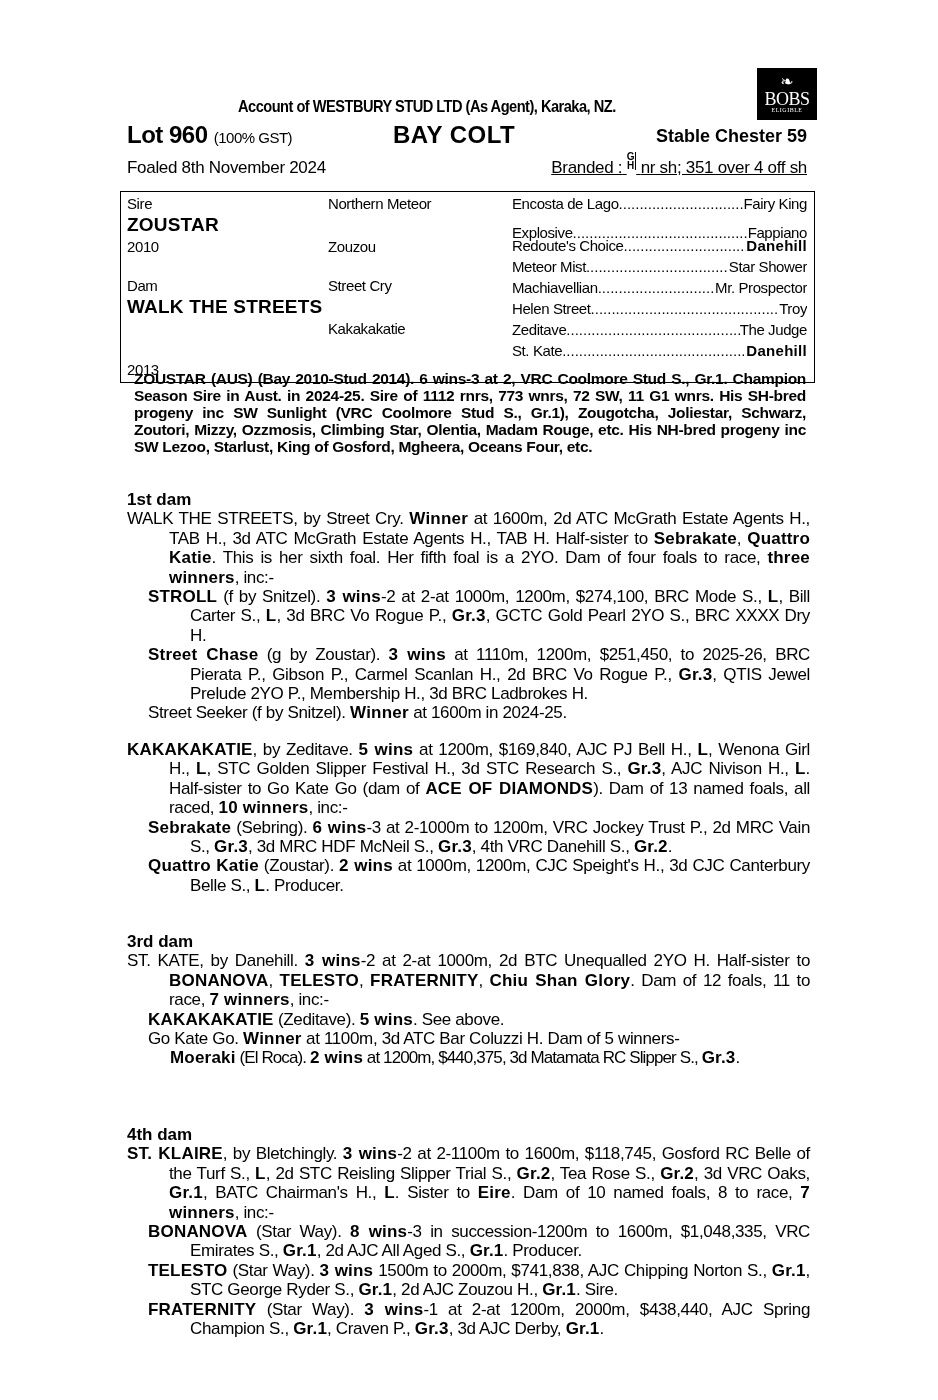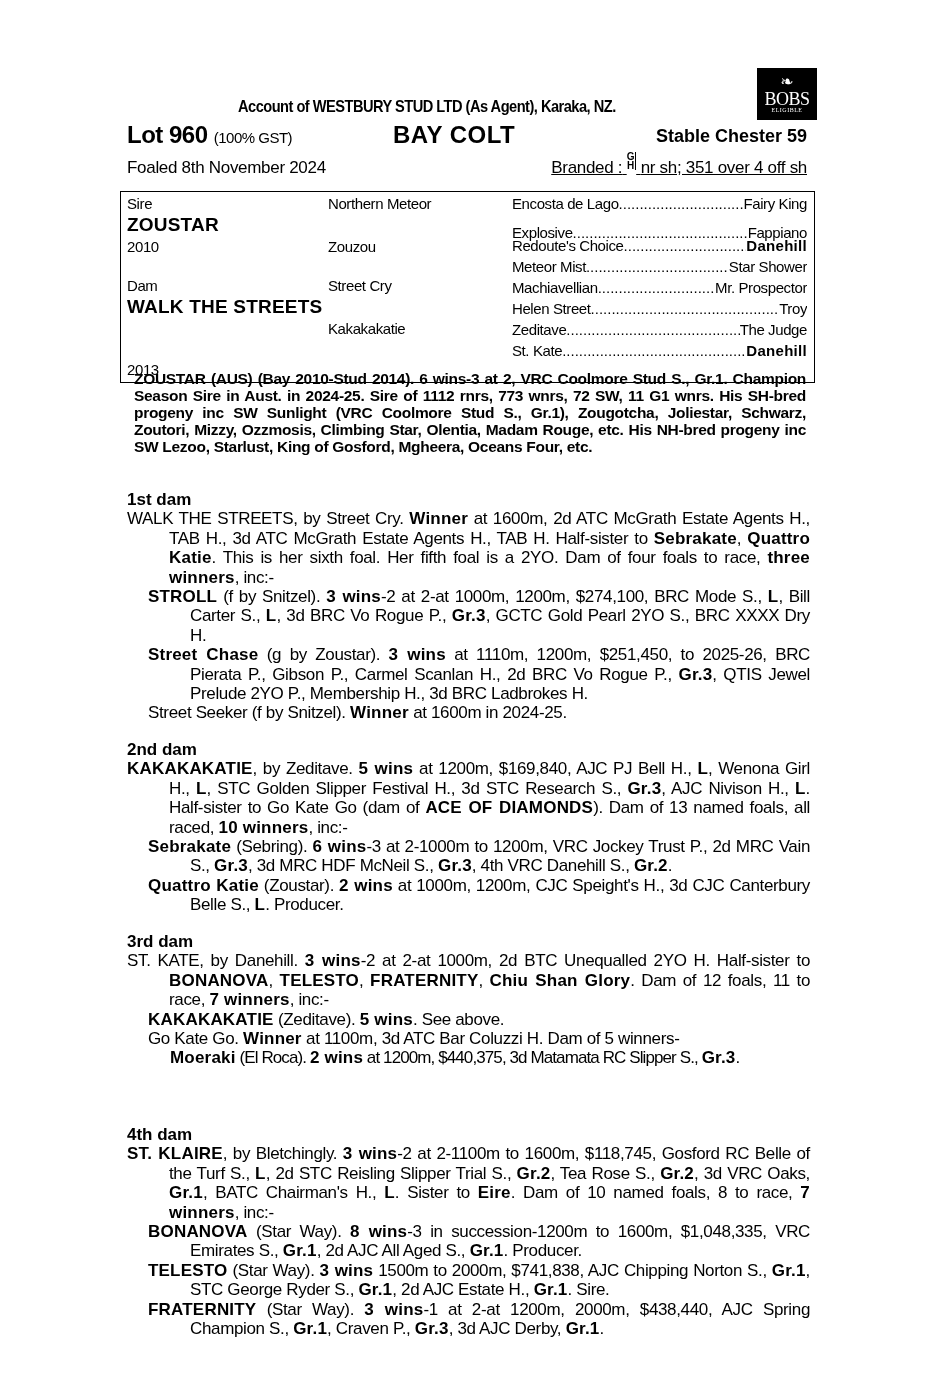--- a/index.html
+++ b/index.html
@@ -120,31 +120,30 @@
 <div id="sire-summary">ZOUSTAR (AUS) (Bay 2010-Stud 2014). 6 wins-3 at 2, VRC Coolmore Stud S., Gr.1. Champion Season Sire in Aust. in 2024-25. Sire of 1112 rnrs, 773 wnrs, 72 SW, 11 G1 wnrs. His SH-bred progeny inc SW Sunlight (VRC Coolmore Stud S., Gr.1), Zougotcha, Joliestar, Schwarz, Zoutori, Mizzy, Ozzmosis, Climbing Star, Olentia, Madam Rouge, etc. His NH-bred progeny inc SW Lezoo, Starlust, King of Gosford, Mgheera, Oceans Four, etc.</div>
 
 <div class="section" style="top:490px;">
     <div class="sec-title">1st dam</div>
     <div class="p0"><span>WALK THE STREETS, by Street Cry. </span><span class="b">Winner</span><span> at 1600m, 2d ATC McGrath Estate Agents H., TAB H., 3d ATC McGrath Estate Agents H., TAB H. Half-sister to </span><span class="b">Sebrakate</span><span>, </span><span class="b">Quattro Katie</span><span>. This is her sixth foal. Her fifth foal is a 2YO. Dam of four foals to race, </span><span class="b">three winners</span><span>, inc:-</span></div>
     <div class="p1"><span class="b">STROLL</span><span> (f by Snitzel). </span><span class="b">3 wins</span><span>-2 at 2-at 1000m, 1200m, $274,100, BRC Mode S., </span><span class="b">L</span><span>, Bill Carter S., </span><span class="b">L</span><span>, 3d BRC Vo Rogue P., </span><span class="b">Gr.3</span><span>, GCTC Gold Pearl 2YO S., BRC XXXX Dry H.</span></div>
     <div class="p1"><span class="b">Street Chase</span><span> (g by Zoustar). </span><span class="b">3 wins</span><span> at 1110m, 1200m, $251,450, to 2025-26, BRC Pierata P., Gibson P., Carmel Scanlan H., 2d BRC Vo Rogue P., </span><span class="b">Gr.3</span><span>, QTIS Jewel Prelude 2YO P., Membership H., 3d BRC Ladbrokes H.</span></div>
     <div class="p1"><span>Street Seeker (f by Snitzel). </span><span class="b">Winner</span><span> at 1600m in 2024-25.</span></div>
   </div>
 <div class="section" style="top:740px;">
-    <div class="sec-title">2nd dam</div>
     <div class="p0"><span class="b">KAKAKAKATIE</span><span>, by Zeditave. </span><span class="b">5 wins</span><span> at 1200m, $169,840, AJC PJ Bell H., </span><span class="b">L</span><span>, Wenona Girl H., </span><span class="b">L</span><span>, STC Golden Slipper Festival H., 3d STC Research S., </span><span class="b">Gr.3</span><span>, AJC Nivison H., </span><span class="b">L</span><span>. Half-sister to Go Kate Go (dam of </span><span class="b">ACE OF DIAMONDS</span><span>). Dam of 13 named foals, all raced, </span><span class="b">10 winners</span><span>, inc:-</span></div>
     <div class="p1"><span class="b">Sebrakate</span><span> (Sebring). </span><span class="b">6 wins</span><span>-3 at 2-1000m to 1200m, VRC Jockey Trust P., 2d MRC Vain S., </span><span class="b">Gr.3</span><span>, 3d MRC HDF McNeil S., </span><span class="b">Gr.3</span><span>, 4th VRC Danehill S., </span><span class="b">Gr.2</span><span>.</span></div>
     <div class="p1"><span class="b">Quattro Katie</span><span> (Zoustar). </span><span class="b">2 wins</span><span> at 1000m, 1200m, CJC Speight's H., 3d CJC Canterbury Belle S., </span><span class="b">L</span><span>. Producer.</span></div>
   </div>
 <div class="section" style="top:932px;">
     <div class="sec-title">3rd dam</div>
     <div class="p0"><span>ST. KATE, by Danehill. </span><span class="b">3 wins</span><span>-2 at 2-at 1000m, 2d BTC Unequalled 2YO H. Half-sister to </span><span class="b">BONANOVA</span><span>, </span><span class="b">TELESTO</span><span>, </span><span class="b">FRATERNITY</span><span>, </span><span class="b">Chiu Shan Glory</span><span>. Dam of 12 foals, 11 to race, </span><span class="b">7 winners</span><span>, inc:-</span></div>
     <div class="p1"><span class="b">KAKAKAKATIE</span><span> (Zeditave). </span><span class="b">5 wins</span><span>. See above.</span></div>
     <div class="p1"><span>Go Kate Go. </span><span class="b">Winner</span><span> at 1100m, 3d ATC Bar Coluzzi H. Dam of 5 winners-</span></div>
     <div class="p2 compressed"><span class="b">Moeraki</span><span> (El Roca). </span><span class="b">2 wins</span><span> at 1200m, $440,375, 3d Matamata RC Slipper S., </span><span class="b">Gr.3</span><span>.</span></div>
   </div>
 <div class="section" style="top:1125px;">
     <div class="sec-title">4th dam</div>
     <div class="p0"><span class="b">ST. KLAIRE</span><span>, by Bletchingly. </span><span class="b">3 wins</span><span>-2 at 2-1100m to 1600m, $118,745, Gosford RC Belle of the Turf S., </span><span class="b">L</span><span>, 2d STC Reisling Slipper Trial S., </span><span class="b">Gr.2</span><span>, Tea Rose S., </span><span class="b">Gr.2</span><span>, 3d VRC Oaks, </span><span class="b">Gr.1</span><span>, BATC Chairman's H., </span><span class="b">L</span><span>. Sister to </span><span class="b">Eire</span><span>. Dam of 10 named foals, 8 to race, </span><span class="b">7 winners</span><span>, inc:-</span></div>
     <div class="p1"><span class="b">BONANOVA</span><span> (Star Way). </span><span class="b">8 wins</span><span>-3 in succession-1200m to 1600m, $1,048,335, VRC Emirates S., </span><span class="b">Gr.1</span><span>, 2d AJC All Aged S., </span><span class="b">Gr.1</span><span>. Producer.</span></div>
-    <div class="p1"><span class="b">TELESTO</span><span> (Star Way). </span><span class="b">3 wins</span><span> 1500m to 2000m, $741,838, AJC Chipping Norton S., </span><span class="b">Gr.1</span><span>, STC George Ryder S., </span><span class="b">Gr.1</span><span>, 2d AJC Estate H., </span><span class="b">Gr.1</span><span>. Sire.</span></div>
+    <div class="p1"><span class="b">TELESTO</span><span> (Star Way). </span><span class="b">3 wins</span><span> 1500m to 2000m, $741,838, AJC Chipping Norton S., </span><span class="b">Gr.1</span><span>, STC George Ryder S., </span><span class="b">Gr.1</span><span>, 2d AJC Zouzou H., </span><span class="b">Gr.1</span><span>. Sire.</span></div>
     <div class="p1"><span class="b">FRATERNITY</span><span> (Star Way). </span><span class="b">3 wins</span><span>-1 at 2-at 1200m, 2000m, $438,440, AJC Spring Champion S., </span><span class="b">Gr.1</span><span>, Craven P., </span><span class="b">Gr.3</span><span>, 3d AJC Derby, </span><span class="b">Gr.1</span><span>.</span></div>
   </div>
 
 </body></html>

